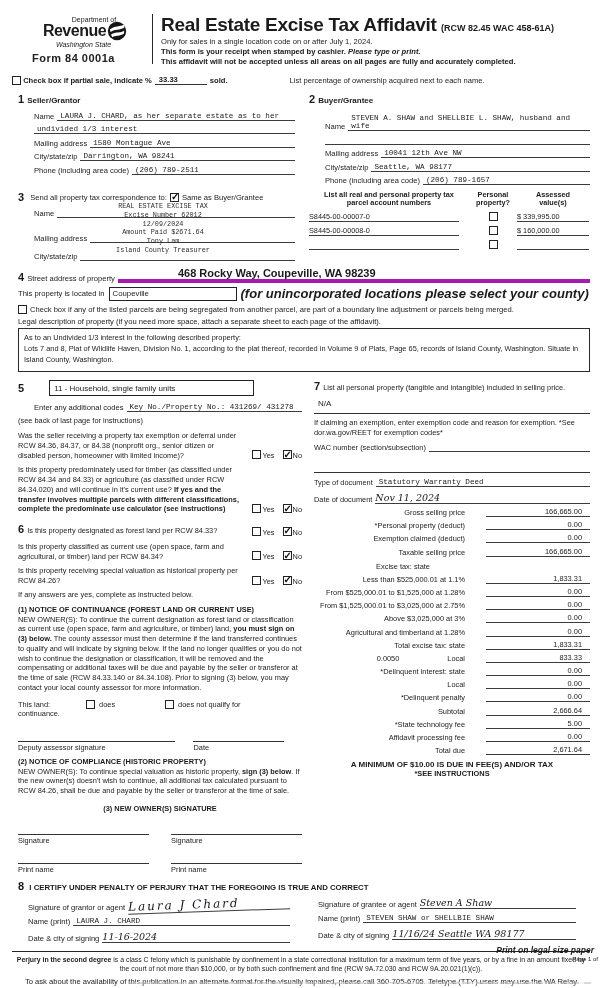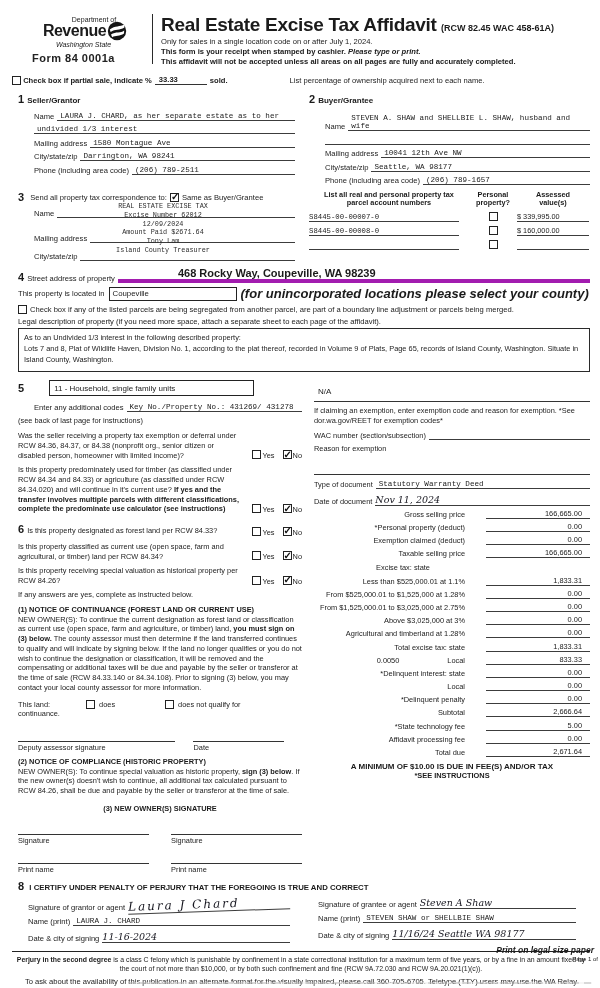--- a/index.html
+++ b/index.html
@@ -49,21 +49,21 @@
 
   
   .sec3 { display:flex; margin-top:6px; }
   .sec3-left { width:283px; padding-left:6px; position:relative; font-size:7.6px; }
   .sec3-intro { display:flex; align-items:center; gap:3px; }
   .stamp { position:absolute; left:86px; top:11px; width:130px; text-align:center; font-family:"Liberation Mono",monospace; font-size:6.8px; line-height:1.3; color:#2e2e2e; }
   .sec3-right { width:295px; padding-left:14px; font-size:7.3px; }
   .ptable-head { display:flex; text-align:center; font-weight:bold; line-height:1.15; }
   .ph-num { width:160px; } .ph-pp { width:48px; } .ph-av { width:72px; }
   .prow { display:flex; align-items:flex-end; margin-top:4px; }
-  .prow .pnum { width:150px; margin-right:10px;font-family:Liberation Mono, monospace; }
+  .prow .pnum { width:150px; margin-right:10px; }
   .prow .pcb { width:48px; text-align:center; }
   .prow .pav { width:72px; }
 
   
   .sec4 { margin-top:6px; padding-left:6px; font-size:7.6px; }
   .street-row { display:flex; align-items:flex-end; }
   .street-val { flex:1; border-bottom:4px solid #a21caf; font-size:11px; font-weight:bold; padding-left:60px; }
   .loc-row { display:flex; align-items:center; margin-top:3px; gap:4px; }
   .loc-box { width:128px; border:1.2px solid #222; padding:1.5px 3px; font-size:7.8px; }
   .seg-row { display:flex; align-items:center; gap:3px; margin-top:4px; }
@@ -380,28 +380,30 @@
         </div>
         <div class="own-col">
           <div class="sig-line"></div>
           <div class="sig-cap">Print name</div>
         </div>
       </div>
     </div>
 
     <div class="m-right">
 
+      <div>
+        <span class="sec-num">7</span><span>List all personal property (tangible and intangible) included in selling price.</span>
+      </div>
       <div class="na-val">N/A</div>
       <div class="hr-line"></div>
       <div class="para">If claiming an exemption, enter exemption code and reason for exemption. *See dor.wa.gov/REET for exemption codes*</div>
       <div class="wac-row">
         <span class="lbl">WAC number (section/subsection)</span>
         <span class="fill grow"></span>
       </div>
-      <div class="para">Reason for exemption</div>
       <div class="blank-line"></div>
       <div class="doc-row">
         <span class="lbl">Type of document</span>
         <span class="fill grow val">Statutory Warranty Deed</span>
       </div>
       <div class="doc-row">
         <span class="lbl">Date of document</span>
         <span class="fill grow hand">Nov 11, 2024</span>
       </div>
 

